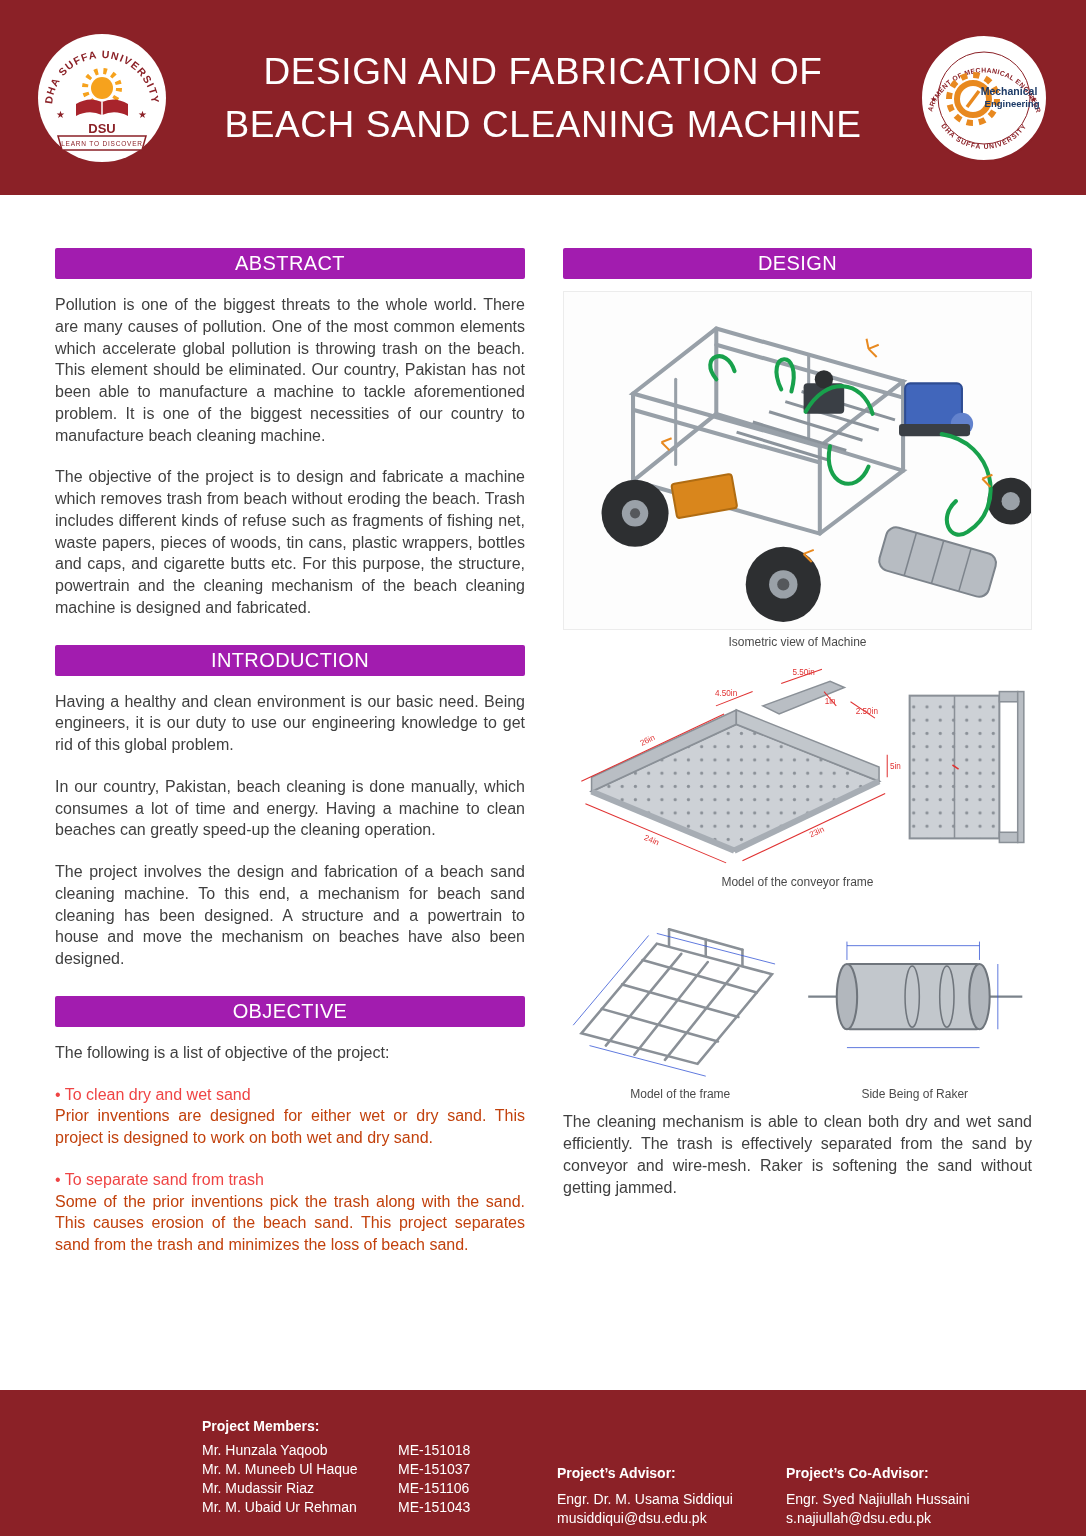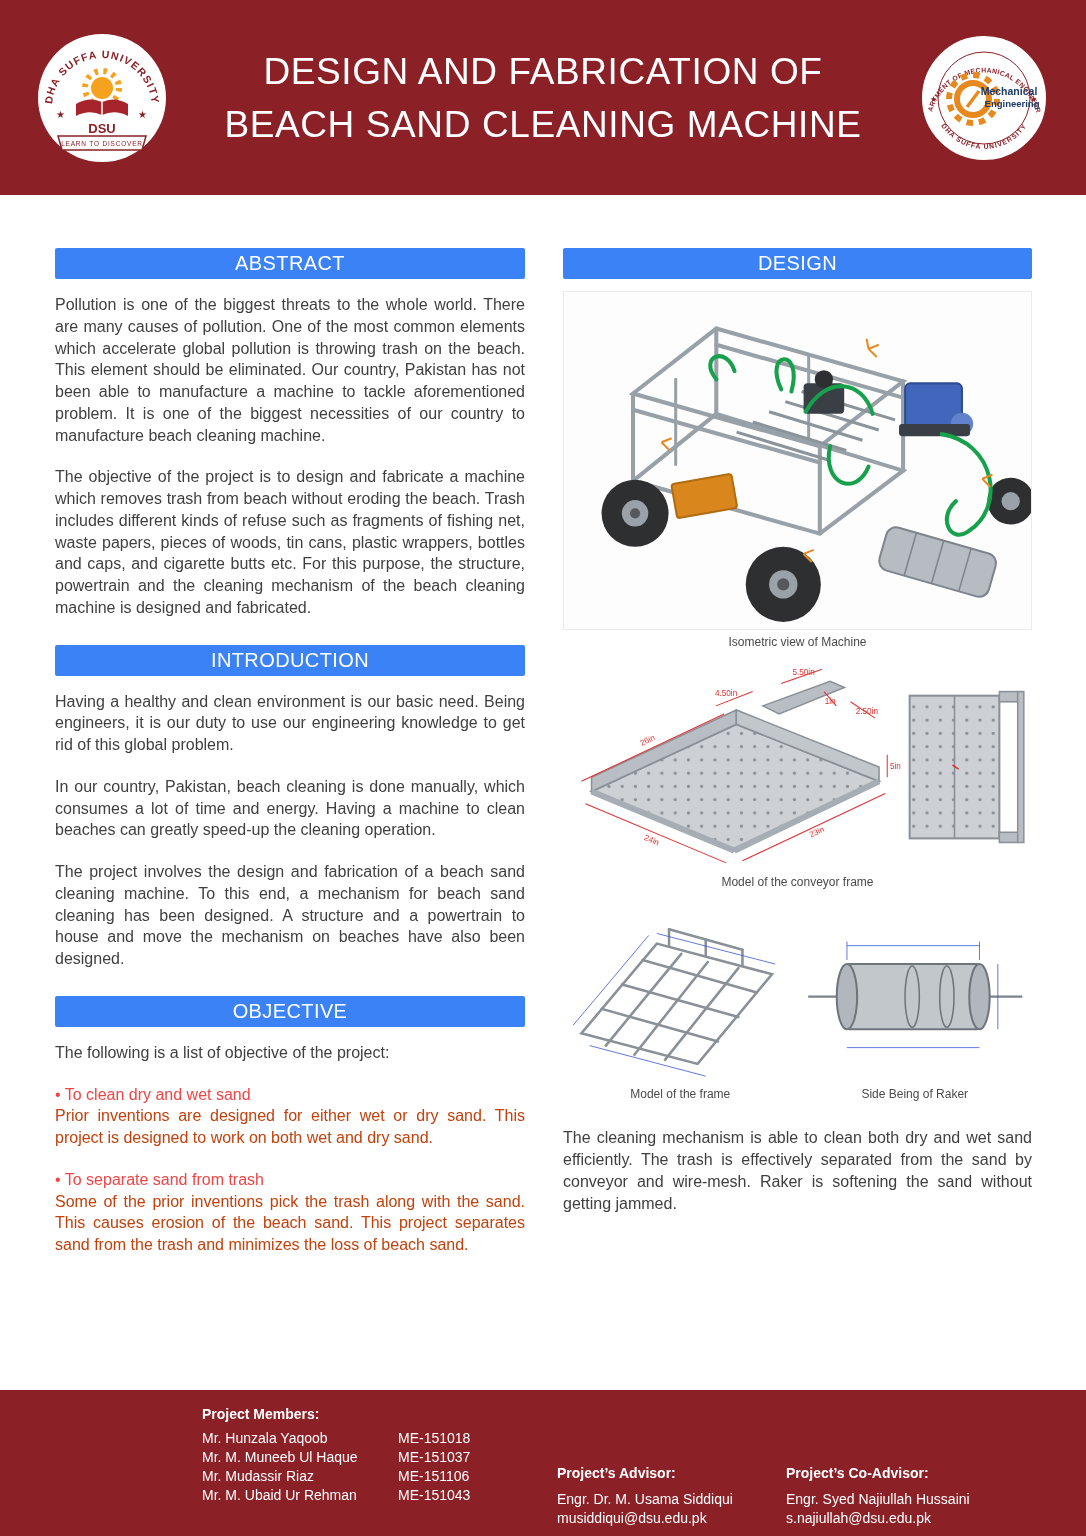--- a/index.html
+++ b/index.html
@@ -18,50 +18,50 @@
   .logo { width: 132px; height: 132px; flex: 0 0 auto; }
   .title-block { flex: 1; text-align: center; color: #ffffff; }
   .title-line { font-size: 37px; line-height: 53px; letter-spacing: 0.6px; font-weight: 400; }
 
   
   .col { position: absolute; top: 248px; }
   .col-left  { left: 55px;  width: 470px; }
   .col-right { left: 563px; width: 469px; }
 
   .sec-bar {
-    height: 31px; background: #3b82f6; color: #ffffff; border-radius: 2px;
+    height: 31px; background: #a21caf; color: #ffffff; border-radius: 2px;
     display: flex; align-items: center; justify-content: center;
     font-size: 20px; letter-spacing: 0.4px;
   }
   .body-text {
     margin: 0 0 20px; font-size: 16px; line-height: 1.36; color: #3f3f3f;
     text-align: justify;
   }
   .sec-bar + .body-text, .sec-bar + .sec-content { margin-top: 15px; }
-  .sec-content .body-text:last-child { margin-bottom: 0; margin-top: 16px; }
+  .sec-content .body-text:last-child { margin-bottom: 0; }
   .sec-bar.spaced { margin-top: 26px; }
 
   .obj-item { margin-bottom: 20px; }
   .obj-bullet { font-size: 16px; line-height: 1.36; color: #ef4444; }
   .obj-body { margin: 0; font-size: 16px; line-height: 1.36; color: #c2410c; text-align: justify; }
 
   
   .fig { display: block; width: 100%; height: auto; margin-top: 12px; }
   .fig-bordered { border: 1px solid #ececec; background: #fdfdfd; }
   .caption { text-align: center; font-size: 12px; color: #4a4a4a; margin: 5px 0 10px; }
   .fig-row { display: flex; align-items: flex-end; }
   .fig-col { flex: 1; }
 
   
   .footer {
     position: absolute; left: 0; bottom: 0; width: 100%; height: 146px;
     background: #8b2127; color: #ffffff; font-size: 14px;
   }
   .f-label { font-weight: bold; font-size: 14px; margin-bottom: 7px; }
-  .members-block { position: absolute; left: 202px; top: 16px; }
+  .members-block { position: absolute; left: 202px; top: 28px; }
   .member-row { display: flex; line-height: 19px; font-size: 14px; }
   .m-name { width: 196px; }
   .advisor-block { position: absolute; top: 74px; line-height: 19px; }
   .advisor-a { left: 557px; }
   .advisor-b { left: 786px; }
 </style>
 </head>
 <body>
 
 <div class="poster">

